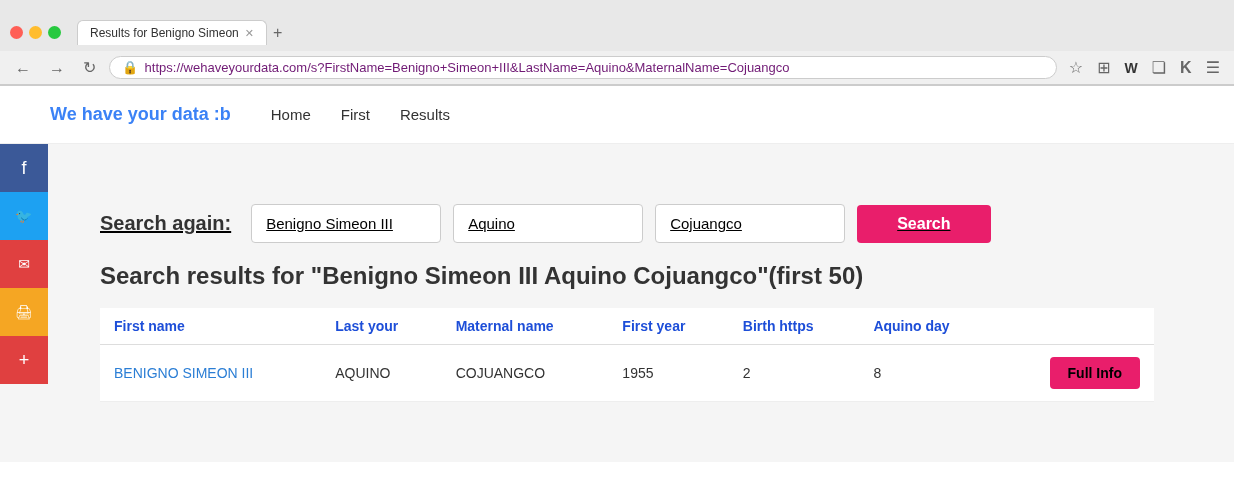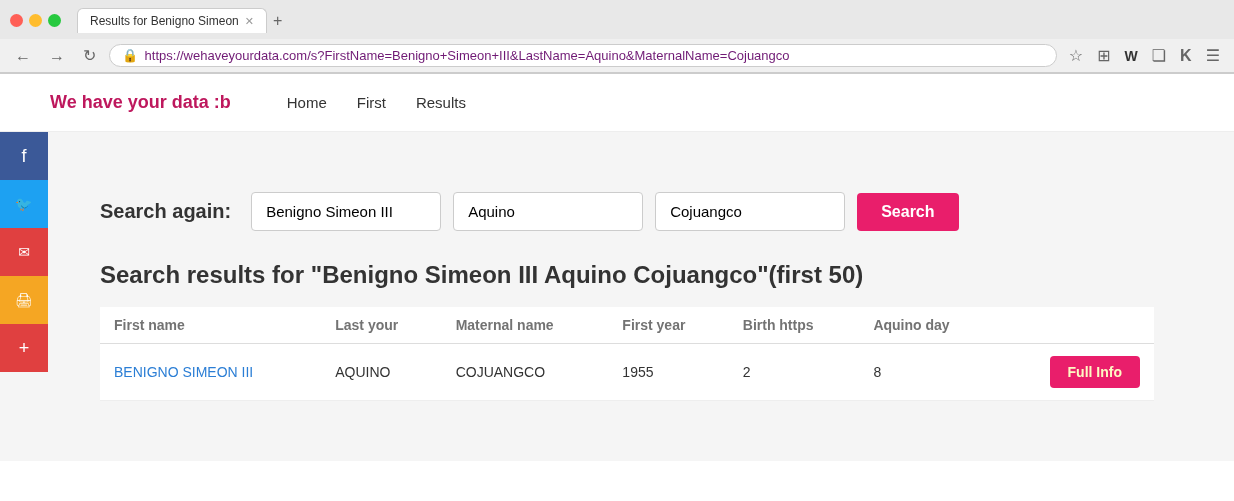--- a/index.html
+++ b/index.html
@@ -6,21 +6,21 @@
     body { font-family: -apple-system, BlinkMacSystemFont, 'Segoe UI', Helvetica, Arial, sans-serif; background: #fff; }
 
     
     .browser-chrome {
       background: #e8e8e8;
       border-bottom: 1px solid #ccc;
     }
     .browser-titlebar {
       display: flex;
       align-items: center;
-      padding: 8px 10px 6px 10px;
+      padding: 20px 10px 6px 10px;
       gap: 8px;
     }
     .window-controls {
       display: flex;
       gap: 6px;
     }
     .win-btn {
       width: 13px; height: 13px; border-radius: 50%; border: none; cursor: pointer;
     }
     .win-close { background: #ff5f56; }
@@ -100,27 +100,26 @@
     .site-nav {
       display: flex;
       align-items: center;
       padding: 18px 50px;
       border-bottom: 1px solid #eee;
       background: #fff;
     }
     .site-logo {
       font-size: 18px;
       font-weight: 600;
-      color: #be185d;
+      color: #3b82f6;
       margin-right: 40px;
     }
     .nav-links {
       display: flex;
       gap: 30px;
-      margin-left: 16px;
     }
     .nav-link {
       text-decoration: none;
       color: #333;
       font-size: 15px;
     }
 
     
     .main-content {
       background: #f5f5f5;
@@ -151,21 +150,22 @@
       text-decoration: none;
     }
     .social-facebook { background: #3b5998; }
     .social-twitter { background: #1da1f2; }
     .social-email { background: #e04040; }
     .social-print { background: #f5a623; }
     .social-plus { background: #e04040; }
 
     
     .search-section {
-      margin-bottom: 30px;
+      margin-bottom: 19px;
+      text-decoration: underline;
     }
     .search-row {
       display: flex;
       align-items: center;
       gap: 12px;
       flex-wrap: wrap;
     }
     .search-label {
       font-size: 20px;
       font-weight: 700;
@@ -179,21 +179,21 @@
       padding: 10px 14px;
       font-size: 15px;
       outline: none;
       width: 190px;
     }
     .search-btn {
       background: #e91e6b;
       color: #fff;
       border: none;
       border-radius: 4px;
-      padding: 10px 24px;
+      padding: 10px 40px;
       font-size: 16px;
       font-weight: 600;
       cursor: pointer;
     }
 
     
     .results-heading {
       font-size: 24px;
       font-weight: 700;
       color: #333;
@@ -203,38 +203,38 @@
     
     .results-table {
       width: 100%;
       border-collapse: collapse;
       background: #fff;
     }
     .results-table th {
       text-align: left;
       padding: 10px 14px;
       font-size: 14px;
-      color: #737373;
+      color: #1d4ed8;
       font-weight: 600;
       border-bottom: 1px solid #ddd;
     }
     .results-table td {
       padding: 12px 14px;
       font-size: 14px;
       color: #333;
       border-bottom: 1px solid #eee;
     }
     .result-name-link {
       color: #2b7ed5;
       text-decoration: none;
       font-weight: 500;
     }
     .full-info-btn {
       background: #e91e6b;
-      color: #fef9c3;
+      color: #000000;
       border: none;
       border-radius: 4px;
       padding: 8px 18px;
       font-size: 14px;
       font-weight: 600;
       cursor: pointer;
       float: right;
     }
   </style>
 </head>

